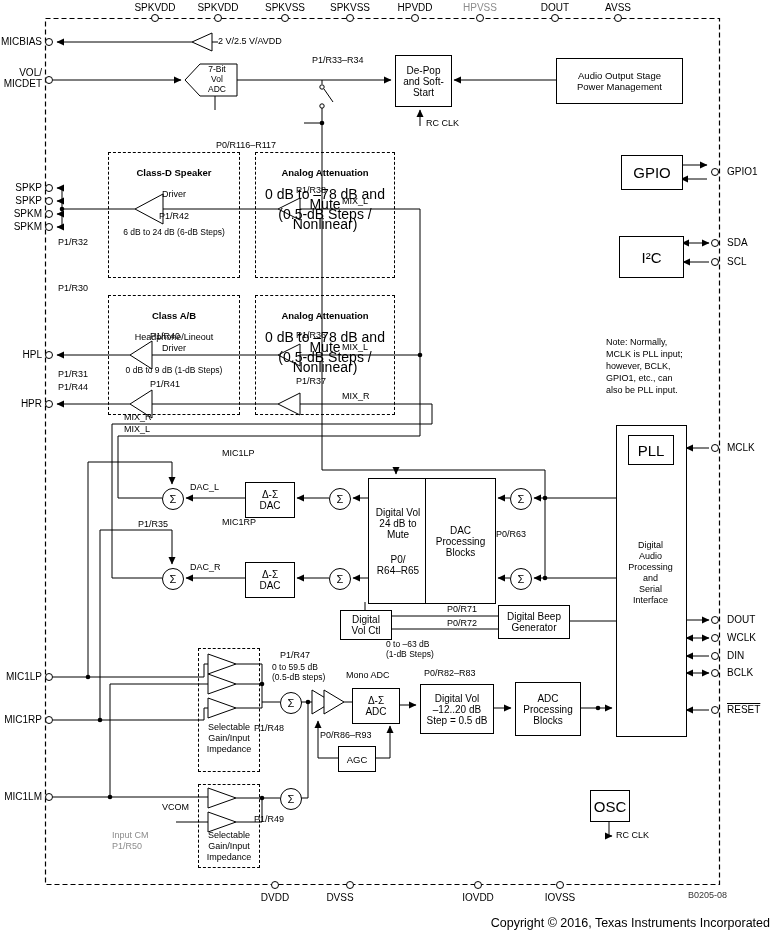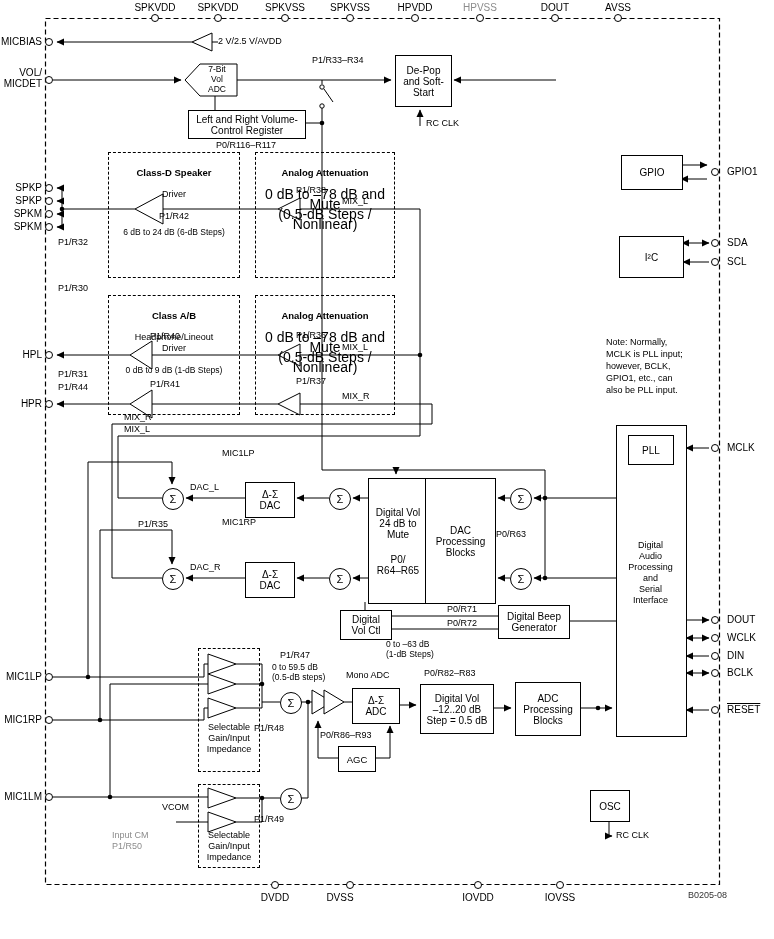--- a/index.html
+++ b/index.html
@@ -9,21 +9,21 @@
   .lbl{position:absolute;font-size:9px;line-height:11px;white-space:pre-line}
   .pin{position:absolute;font-size:10px;line-height:11px;white-space:pre-line}
   .c{text-align:center}
   .r{text-align:right}
   .s{font-size:8.5px;line-height:10px}
   .muted{color:#8c8c8c}
   .ovl{text-decoration:overline}
   .box{position:absolute;border:1px solid #000;background:#fff;display:flex;flex-direction:column;
        align-items:center;justify-content:center;text-align:center;white-space:pre-line;
        font-size:10px;line-height:11px}
-  .f10{font-size:10px}
+  .f10{font-size:15px}
   .gap span + span{margin-top:14px}
   .dbox{position:absolute;border:1px dashed #000;text-align:center;white-space:pre-line;
         font-size:9px;line-height:11px;padding-top:3px;box-sizing:border-box}
   .dt{font-weight:bold;font-size:9.5px;line-height:11px;white-space:pre-line}
   .dd{font-size:14px;line-height:10px;white-space:pre-line}
   .sum{position:absolute;width:20px;height:20px;border:1px solid #000;border-radius:50%;background:#fff;
        display:flex;align-items:center;justify-content:center;font-size:11px;line-height:1}
   .wire{stroke:#000;stroke-width:1;fill:none}
   .tri{fill:#fff;stroke:#000;stroke-width:1}
   .pinc{fill:#fff;stroke:#000;stroke-width:1}
@@ -220,27 +220,27 @@
 <div class="pin" style="left:727px;top:632px;width:46px">WCLK</div>
 <div class="pin" style="left:727px;top:650px;width:46px">DIN</div>
 <div class="pin" style="left:727px;top:667px;width:46px">BCLK</div>
 <div class="pin ovl" style="left:727px;top:704px;width:46px">RESET</div>
 
 <div class="lbl" style="left:218px;top:36px;width:110px">2 V/2.5 V/AVDD</div>
 <div class="lbl s c" style="left:196px;top:64px;width:42px">7-Bit
 Vol
 ADC</div>
 <div class="lbl" style="left:312px;top:55px;width:64px">P1/R33–R34</div>
-<div class="box s" style="left:188px;top:110px;width:116px;height:27px">Left and Right Volume-
-Control Register</div>
 <div class="lbl c" style="left:194px;top:140px;width:104px">P0/R116–R117</div>
 <div class="box" style="left:395px;top:55px;width:55px;height:50px">De-Pop
 and Soft-
 Start</div>
 <div class="lbl" style="left:426px;top:118px;width:42px">RC CLK</div>
+<div class="box" style="left:556px;top:58px;width:125px;height:44px;font-size:9.5px">Audio Output Stage
+Power Management</div>
 <div class="box f10" style="left:621px;top:155px;width:60px;height:33px">GPIO</div>
 <div class="box f10" style="left:619px;top:236px;width:63px;height:40px">I²C</div>
 
 <div class="dbox" style="left:108px;top:152px;width:132px;height:126px">
   <div class="dt">Class-D Speaker</div>
   <div>Driver</div>
   <div>P1/R42</div>
 </div>
 <div class="lbl s c" style="left:109px;top:227px;width:130px">6 dB to 24 dB  (6-dB Steps)</div>
 <div class="lbl" style="left:58px;top:237px;width:48px">P1/R32</div>
@@ -359,14 +359,15 @@
 Impedance</div>
 <div class="lbl" style="left:162px;top:802px;width:36px">VCOM</div>
 <div class="lbl" style="left:254px;top:814px;width:42px">P1/R49</div>
 <div class="lbl muted" style="left:112px;top:830px;width:52px">Input CM
 P1/R50</div>
 
 <div class="box f10" style="left:590px;top:790px;width:38px;height:30px">OSC</div>
 <div class="lbl" style="left:616px;top:830px;width:44px">RC CLK</div>
 
 <div class="figcode" style="left:688px;top:890px;width:70px">B0205-08</div>
+<div class="copyright r" style="left:400px;top:916px;width:370px">Copyright © 2016, Texas Instruments Incorporated</div>
 
 </div>
 
 </body></html>

